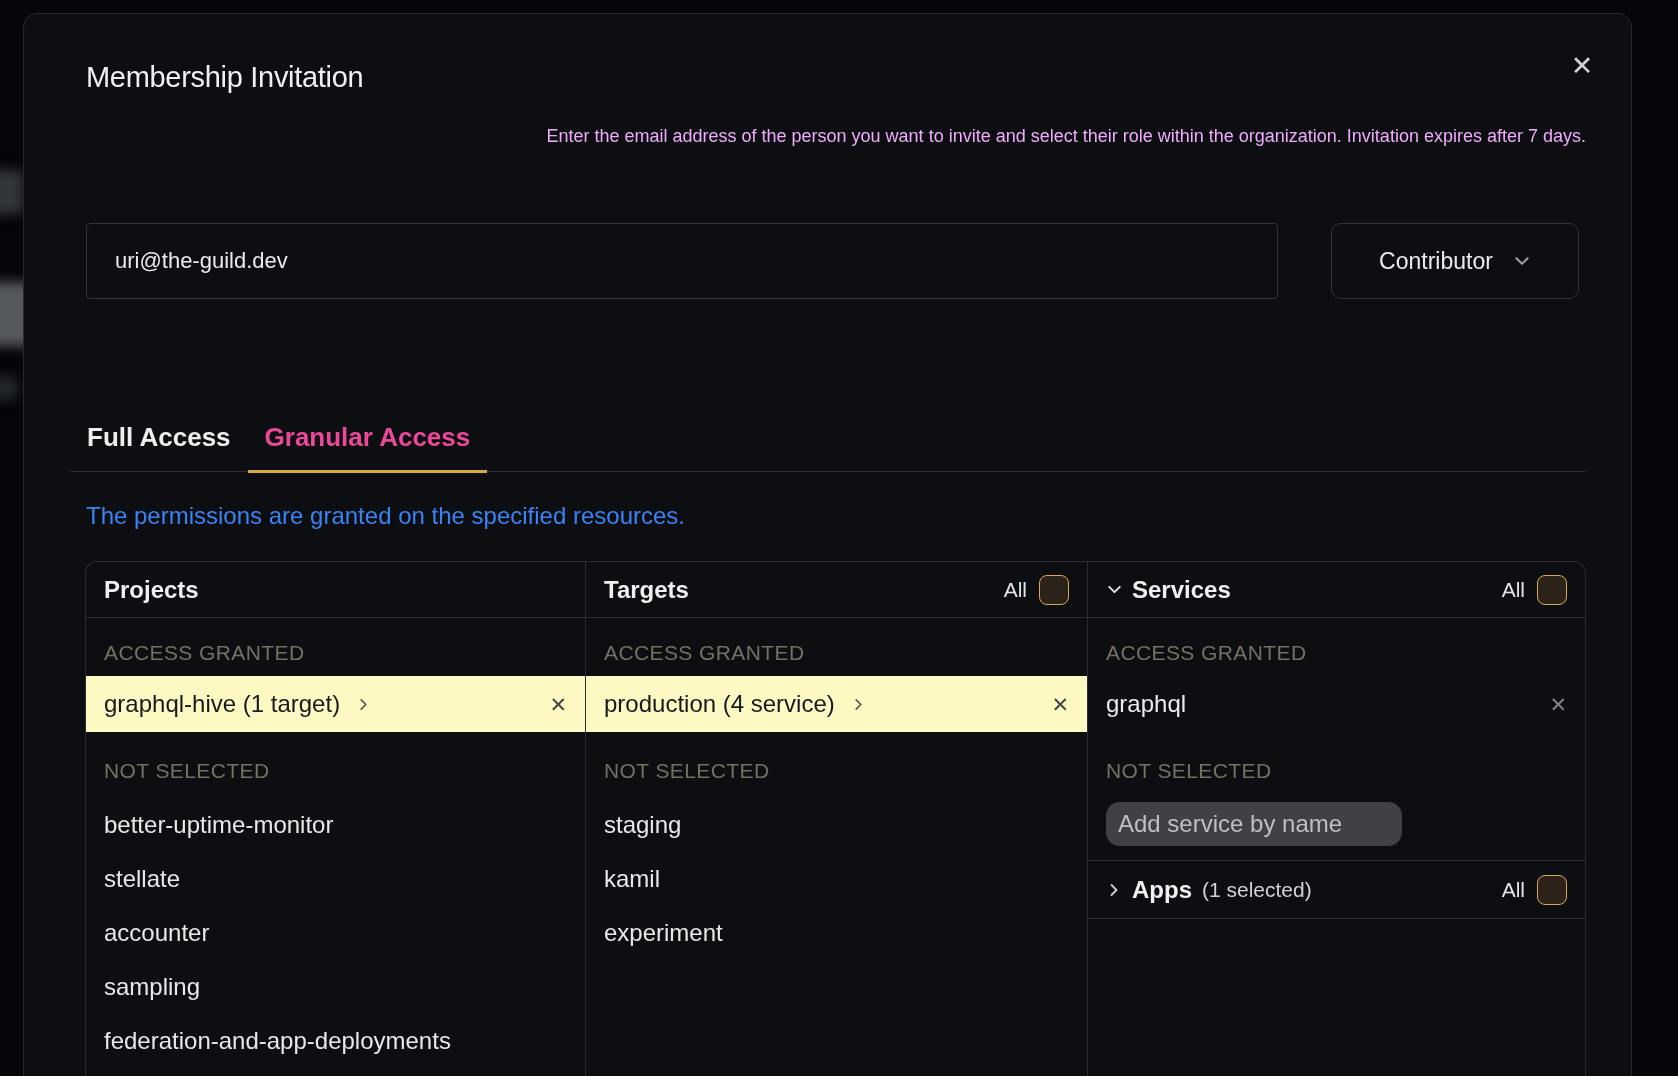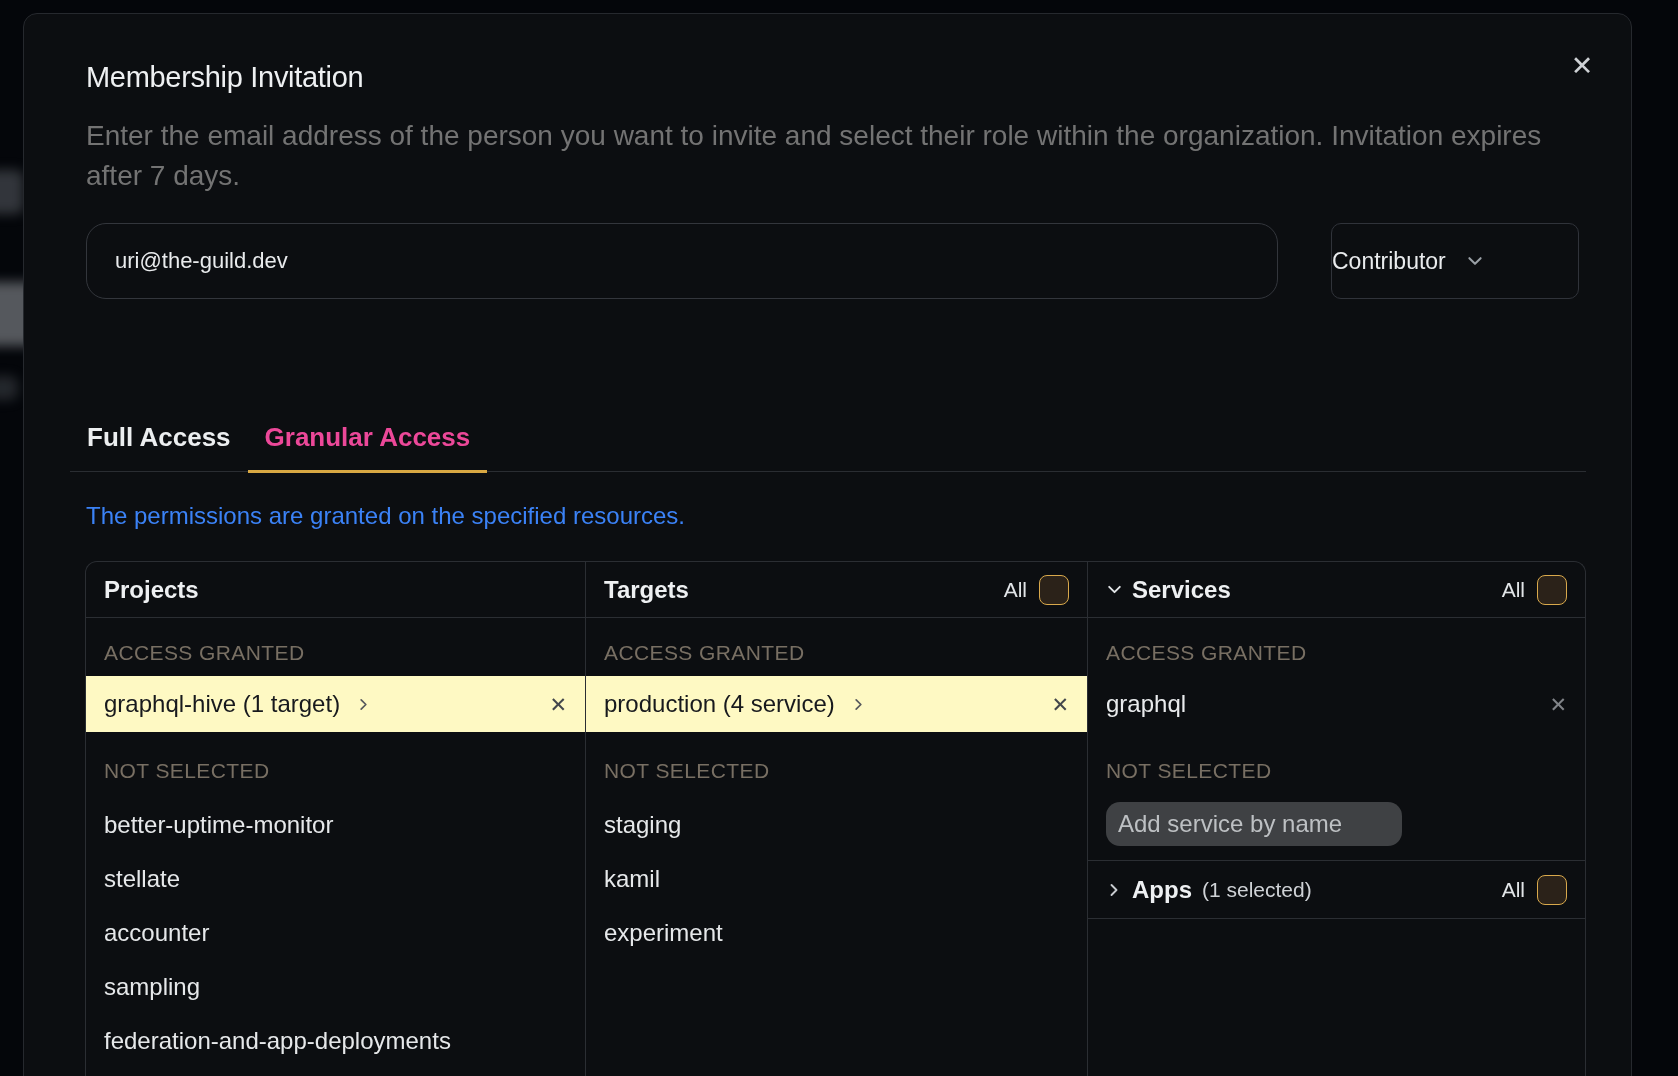--- a/index.html
+++ b/index.html
@@ -15,31 +15,31 @@
   .modal { position:absolute; left:23px; top:13px; width:1609px; height:1100px;
            background:#0c0e11; border:1px solid #26292e; border-radius:14px; z-index:1; }
 
   .close-btn { position:absolute; left:1537px; top:31px; width:42px; height:42px;
                background:none; border:none; color:#ced1d5; font-size:27px; line-height:42px;
                text-align:center; cursor:pointer; }
 
   .title { position:absolute; left:62px; top:47px; font-size:29px; font-weight:400;
            color:#eef0f2; letter-spacing:-.3px; }
 
-  .desc { position:absolute; left:62px; top:102px; width:1500px; font-size:28px;
-          line-height:40px; color:#737373; }
+  .desc { position:absolute; left:62px; top:102px; width:1500px; font-size:18px;
+          line-height:40px; color:#f0abfc;text-align:right; }
 
   .email-input { position:absolute; left:62px; top:209px; width:1192px; height:76px;
-                 background:transparent; border:1px solid #33363c; border-radius:20px;
+                 background:transparent; border:1px solid #33363c; border-radius:4px;
                  color:#e9ebed; font-size:22px; padding:16px 28px;
                  font-family:"Liberation Sans", sans-serif; outline:none; }
 
   .role-select { position:absolute; left:1307px; top:209px; width:248px; height:76px;
                  background:transparent; border:1px solid #30333a; border-radius:10px;
-                 display:flex; align-items:center; justify-content:flex-start; gap:20px;
+                 display:flex; align-items:center; justify-content:center; gap:20px;
                  color:#e9ebed; font-size:23px; font-weight:500; cursor:pointer; }
   .role-select svg { color:#9aa0a6; }
 
   .tabs { position:absolute; left:46px; top:400px; width:1516px; display:flex;
           border-bottom:1px solid #2a2d32; }
   .tab { padding:8px 17px 17px; font-size:26px; font-weight:700; color:#eceef0;
          cursor:pointer; border-bottom:3px solid transparent; margin-bottom:-2px; }
   .tab.active { color:#ec4899; border-bottom-color:#d9a843; }
 
   .note { position:absolute; left:62px; top:488px; font-size:24px; color:#3b82f6; }

